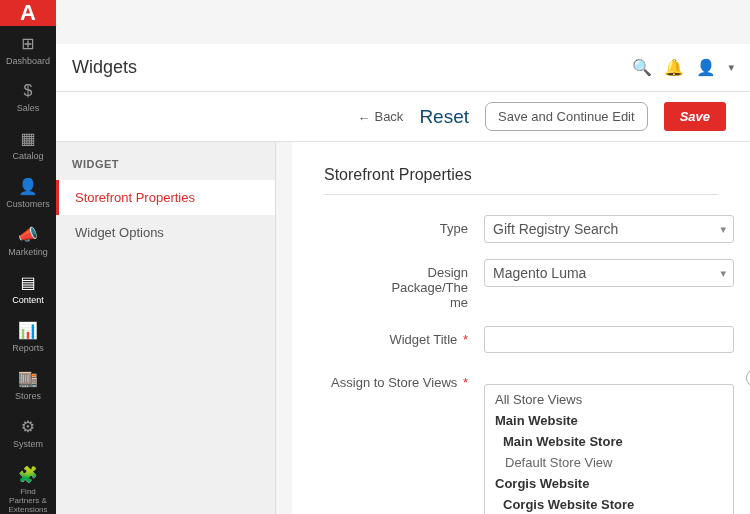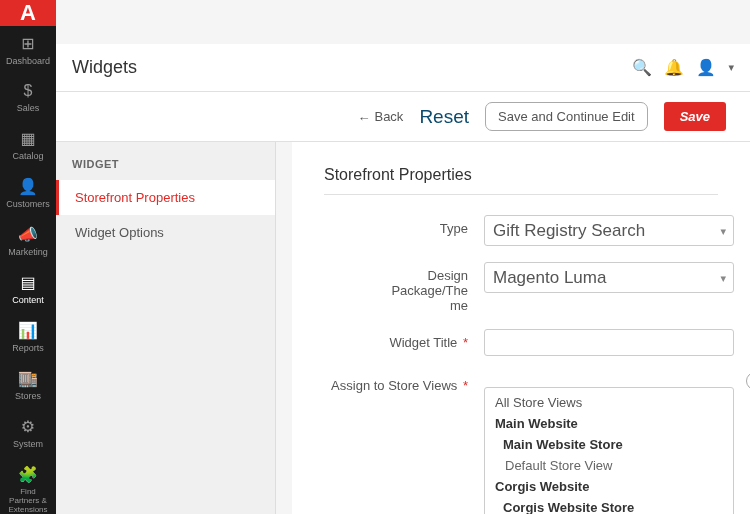--- a/index.html
+++ b/index.html
@@ -207,21 +207,21 @@
       position: relative;
       display: inline-block;
       width: 250px;
     }
     .select-wrapper select {
       width: 100%;
       padding: 5px 28px 5px 8px;
       border: 1px solid #ccc;
       border-radius: 3px;
       background: #fff;
-      font-size: 17px;
+      font-size: 14px;
       color: #555;
       appearance: none;
       cursor: pointer;
     }
     .select-arrow {
       position: absolute;
       right: 8px;
       top: 50%;
       transform: translateY(-50%);
       pointer-events: none;

